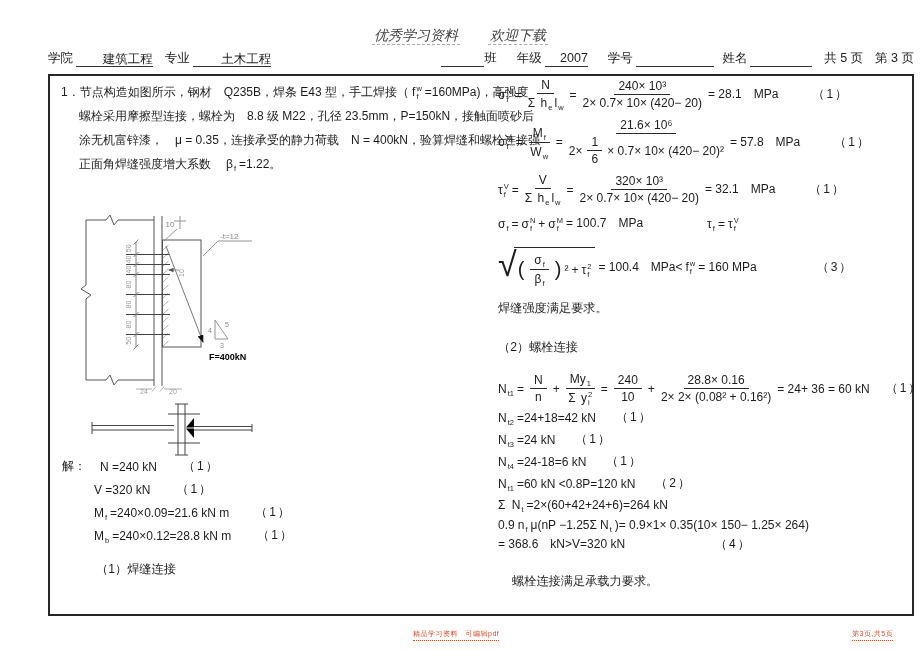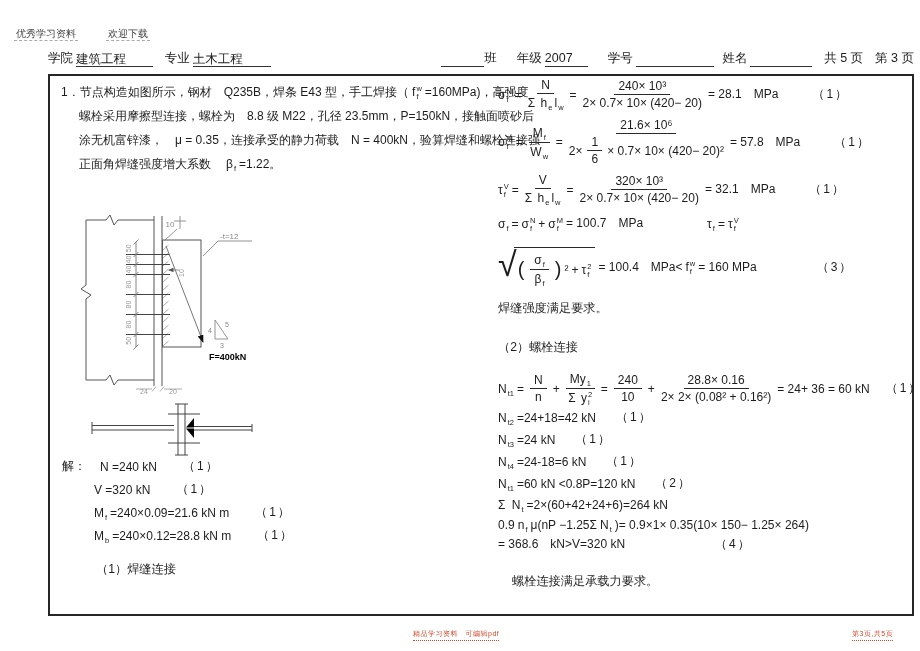--- a/index.html
+++ b/index.html
@@ -1,24 +1,24 @@
 <!DOCTYPE html>
 <html><head>
 <meta charset="utf-8">
 <style>
   html,body{margin:0;padding:0;background:#fff;}
   .page{position:relative;width:920px;height:651px;background:#fff;overflow:hidden;
         font-family:"Liberation Sans","DejaVu Sans",sans-serif;color:#1c1c1c;}
   
-  .topmark{position:absolute;top:27px;left:0;right:0;text-align:left;font-size:10px;color:#444;}
+  .topmark{position:absolute;top:27px;left:0;right:0;text-align:center;font-size:14px;color:#444;font-style:italic;}
   .topmark span{border-bottom:1px dashed #aaa;padding:0 2px 1px;margin:0 14px;}
   
   .header{position:absolute;top:50px;left:48px;width:866px;display:flex;align-items:flex-end;
           font-size:12.5px;white-space:nowrap;}
-  .u{border-bottom:1px solid #333;display:inline-block;text-align:left;height:15px;}
+  .u{border-bottom:1px solid #333;display:inline-block;text-align:right;height:15px;}
   .hl{margin-right:3px;}
   
   .sheet{position:absolute;left:48px;top:74px;width:862px;height:538px;border:2px solid #262626;}
   
   .problem{position:absolute;left:61px;top:80px;width:432px;font-size:12.2px;}
   .pline{height:24px;display:flex;align-items:center;white-space:nowrap;}
   .ind2{padding-left:18px;}
   
   .formula{display:flex;align-items:center;gap:3px;font-size:12px;white-space:nowrap;}
   .tk{white-space:pre;}

